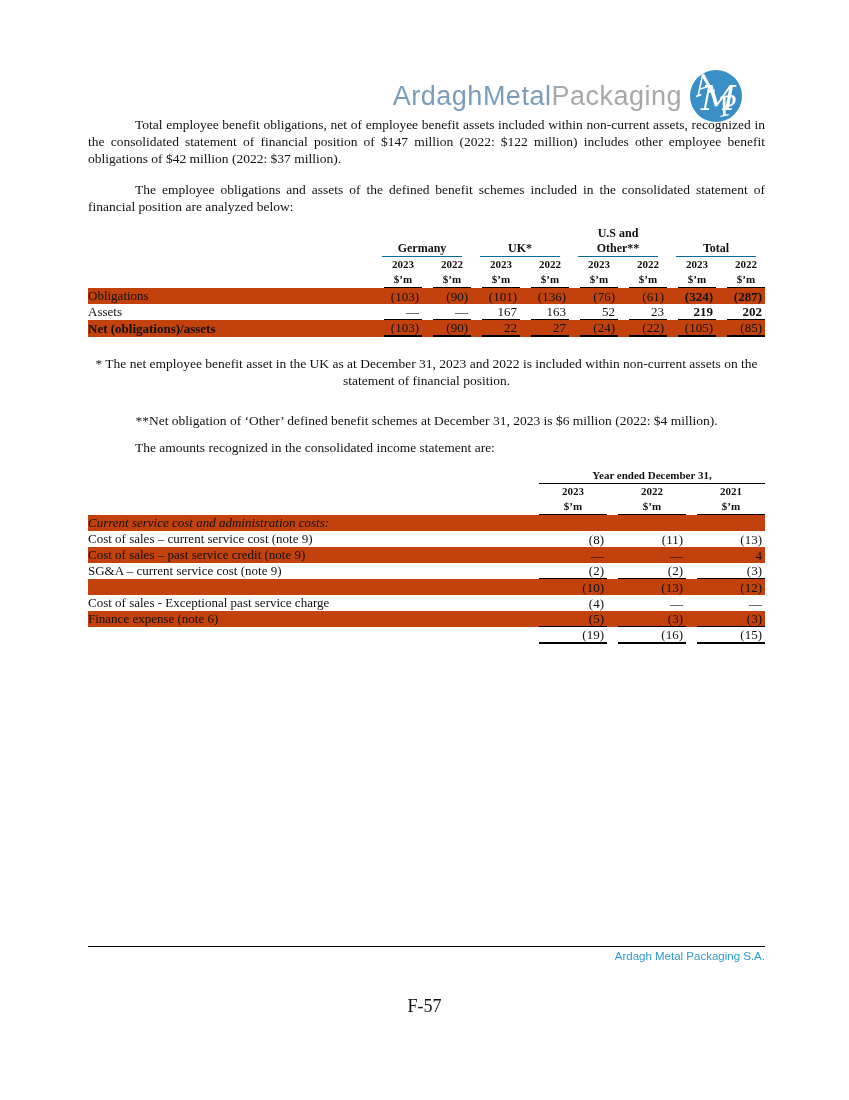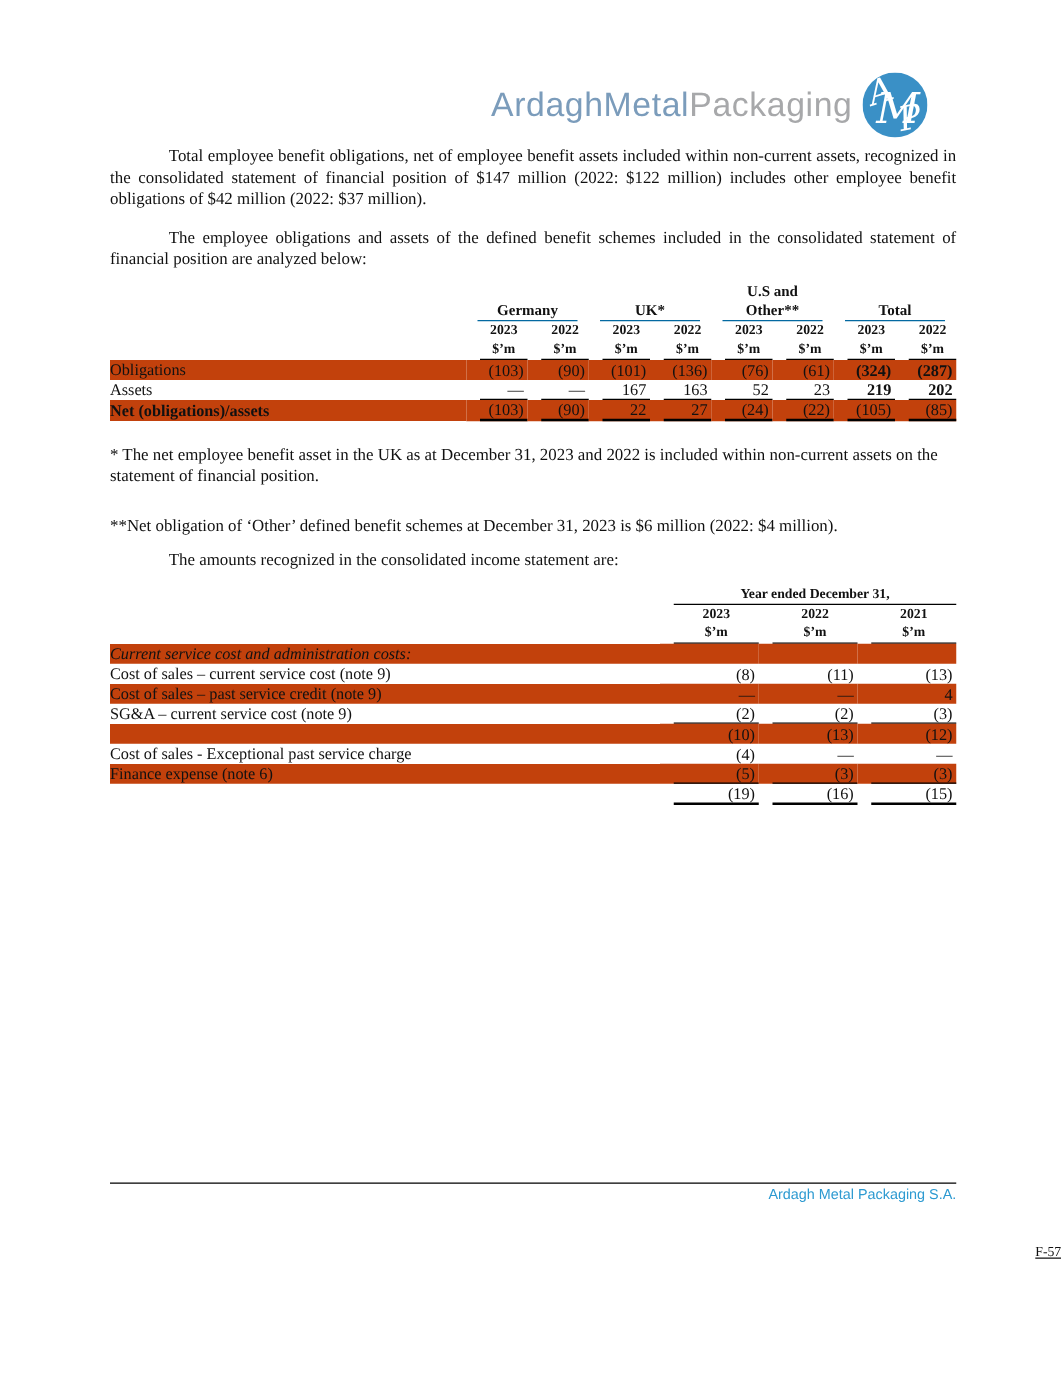--- a/index.html
+++ b/index.html
@@ -1,29 +1,29 @@
 <!DOCTYPE html>
 <html><head>
 <meta charset="utf-8">
 <style>
   * { margin:0; padding:0; box-sizing:border-box; }
   body { background:#e8e8e8; font-family:"Liberation Serif", serif; color:#111; }
   .page { position:relative; width:849px; height:1100px; background:#ffffff; margin:0 auto; overflow:hidden; }
 
   
-  .brand { position:absolute; top:58px; right:107px; display:flex; align-items:center; }
+  .brand { position:absolute; top:70px; right:107px; display:flex; align-items:center; }
   .brand-text { font-family:"Liberation Sans", sans-serif; font-size:27px; letter-spacing:.5px; white-space:nowrap; }
   .brand-blue  { color:#7b9cbb; }
   .brand-gray  { color:#a7a8aa; }
   .brand-mark { margin-left:8px; width:52px; height:52px; }
 
   
   .content { position:absolute; left:88px; top:0; width:677px; }
   p.body-par { font-size:13.5px; line-height:17px; text-align:justify; text-indent:47px; }
-  p.footnote { font-size:13.5px; line-height:17px; text-align:left; }
+  p.footnote { font-size:13.5px; line-height:17px; text-align:center; }
   .p1 { margin-top:116px; }
   .p2 { margin-top:14px; }
   .fn1 { margin-top:18px; }
   .fn2 { margin-top:23px; }
   .p3 { margin-top:10px; }
 
   
   table { border-collapse:collapse; table-layout:fixed; width:677px; font-size:13px; }
   .t1 { margin-top:11px; }
   .t2 { margin-top:12px; }
@@ -39,21 +39,21 @@
   .yr  { font-weight:bold; font-size:11px; }
   .un  { font-weight:bold; font-size:11px; }
   .b   { font-weight:bold; }
   .it  { font-style:italic; }
   tr.hl td { background:#c2410c; }
 
   
   .footer-rule { position:absolute; left:88px; width:677px; top:946px; border-top:1.5px solid #000; }
   .footer-company { position:absolute; left:88px; width:677px; top:950px; text-align:right;
                     font-family:Liberation Sans, sans-serif; font-size:11.5px; color:#2d9ad1; }
-  .page-number { position:absolute; left:0; width:100%; top:996px; text-align:right; font-size:11px;text-decoration:underline; }
+  .page-number { position:absolute; left:0; width:100%; top:996px; text-align:center; font-size:18px; }
 </style>
 </head>
 <body>
 
 <div class="page">
 
   <div class="brand">
     <div class="brand-text"><span class="brand-blue">Ardagh</span><span class="brand-blue">Metal</span><span class="brand-gray">Packaging</span></div>
     <svg class="brand-mark" viewBox="0 0 52 52">
       <defs>

